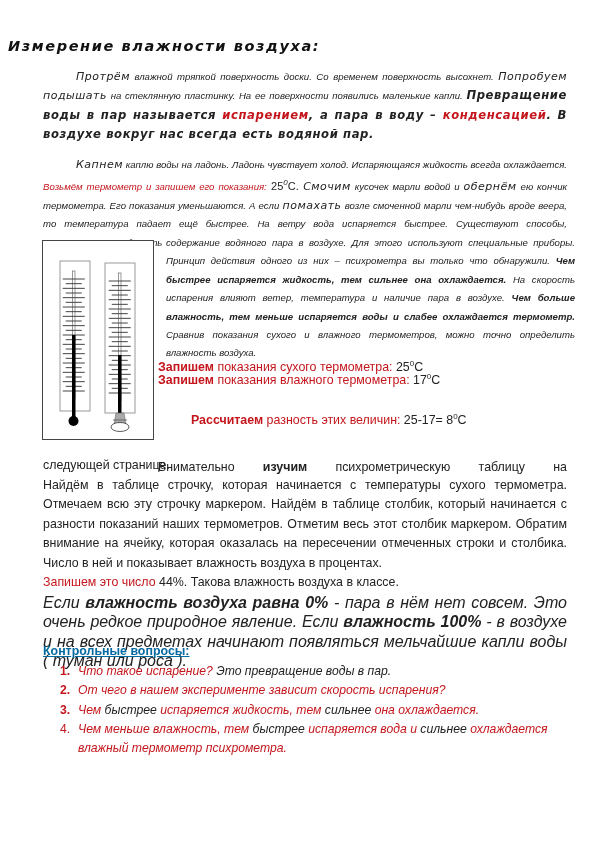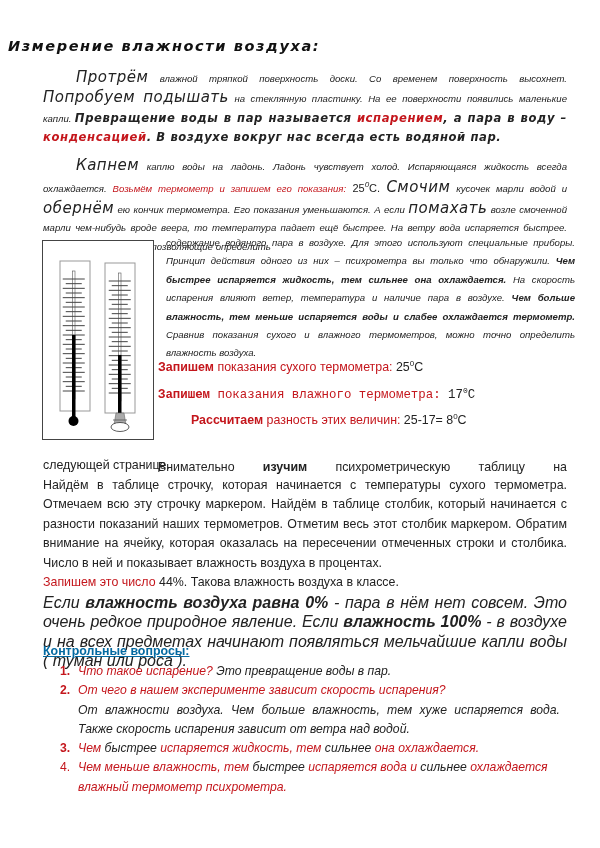--- a/index.html
+++ b/index.html
@@ -9,38 +9,38 @@
     position: absolute; top: 38px; left: 0; width: 600px; text-align: left;
     font-family: "DejaVu Sans", sans-serif; font-style: italic; font-weight: bold;
     font-size: 14.5px; letter-spacing: 1.6px; color: #111; padding-left: 8px;
   }
   .para {
     position: absolute; left: 43px; width: 524px;
     font-family: "Liberation Sans", sans-serif; font-style: italic;
     text-align: justify; color: #222;
   }
   .small { font-size: 9.6px; line-height: 18.4px; }
-  .lead { font-family: "DejaVu Sans", sans-serif; font-style: italic; font-size: 15px; letter-spacing: 0.5px; }
+  .lead { font-family: "DejaVu Sans", sans-serif; font-style: italic; font-size: 11px; letter-spacing: 0.5px; }
   .big-bold { font-family: "DejaVu Sans", sans-serif; font-weight: bold; font-style: italic; font-size: 11.6px; letter-spacing: 0.6px; }
   .red { color: #c4161c; }
   .b { font-weight: bold; }
   .indent { text-indent: 33px; }
   .p1 { top: 68px; }
   .p2 { top: 156px; }
   .p3 { left: 166px; width: 409px; top: 234px; }
   .therm-box {
     position: absolute; left: 42px; top: 240px; width: 112px; height: 200px;
     border: 1.5px solid #444; box-sizing: border-box; background: #fff;
   }
   .ups {
     position: absolute; font-family: "Liberation Sans", sans-serif; font-size: 12.4px; color: #222;
   }
   .ups .red { color: #c4161c; text-align: right; }
   .u1 { left: 158px; top: 359px; }
-  .u2 { left: 158px; top: 386px; font-family: Liberation Mono, monospace; }
+  .u2 { left: 158px; top: 372px; }
   .u3 { left: 158px; top: 412px; margin-left: 33px; }
   sup { font-size: 8px; vertical-align: 5px; }
   .body-reg {
     position: absolute; left: 43px; width: 524px;
     font-family: "Liberation Sans", sans-serif; font-size: 12.4px; line-height: 19.5px;
     text-align: justify; color: #222;
   }
   .r1 { left: 158px; width: 409px; top: 458px; text-align-last: justify; }
   .r2 { top: 456px; }
   .ital2 { font-family: "Liberation Sans", sans-serif; font-style: italic; font-size: 16px; line-height: 19.5px; }
@@ -170,21 +170,20 @@
   </div>
 
   <div class="ctrl-head">Контрольные  вопросы:</div>
 
   <ol class="qlist">
     <li>
       <span class="qnum">1.</span><span class="red">Что такое испарение?</span><span class="ans">   Это  превращение  воды  в  пар.</span>
     </li>
     <li>
       <span class="qnum">2.</span><span class="red">От чего в  нашем  эксперименте  зависит скорость испарения?</span>
-      <div class="ans" style="text-align:justify">От влажности воздуха. Чем больше влажность, тем хуже испаряется вода. Также скорость испарения зависит от ветра над водой.</div>
     </li>
     <li>
       <span class="qnum">3.</span><span class="red">Чем</span><span class="ans"> быстрее </span><span class="red"> испаряется  жидкость, тем</span><span class="ans"> сильнее </span><span class="red"> она охлаждается.</span>
     </li>
     <li>
       <span class="qnum thin">4.</span><span class="red">Чем меньше  влажность, тем</span><span class="ans"> быстрее </span><span class="red">испаряется вода  и </span><span class="ans"> сильнее </span><span class="red">охлаждается  влажный  термометр психрометра.</span>
     </li>
   </ol>
 </div>
 

